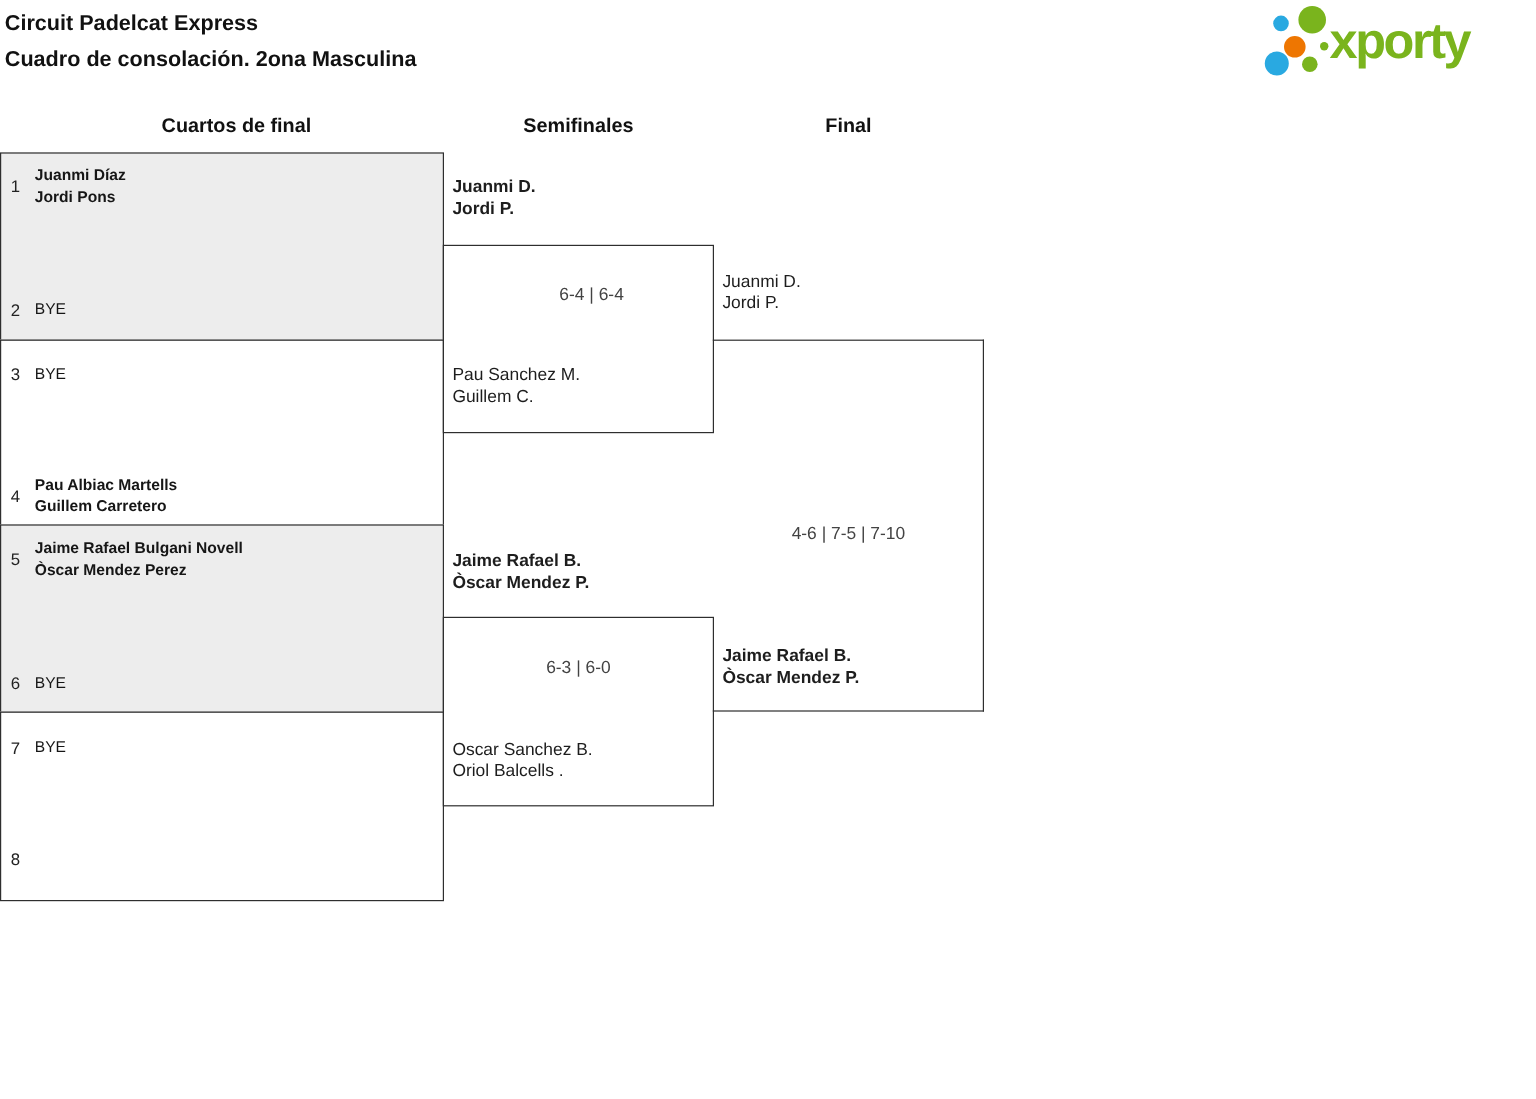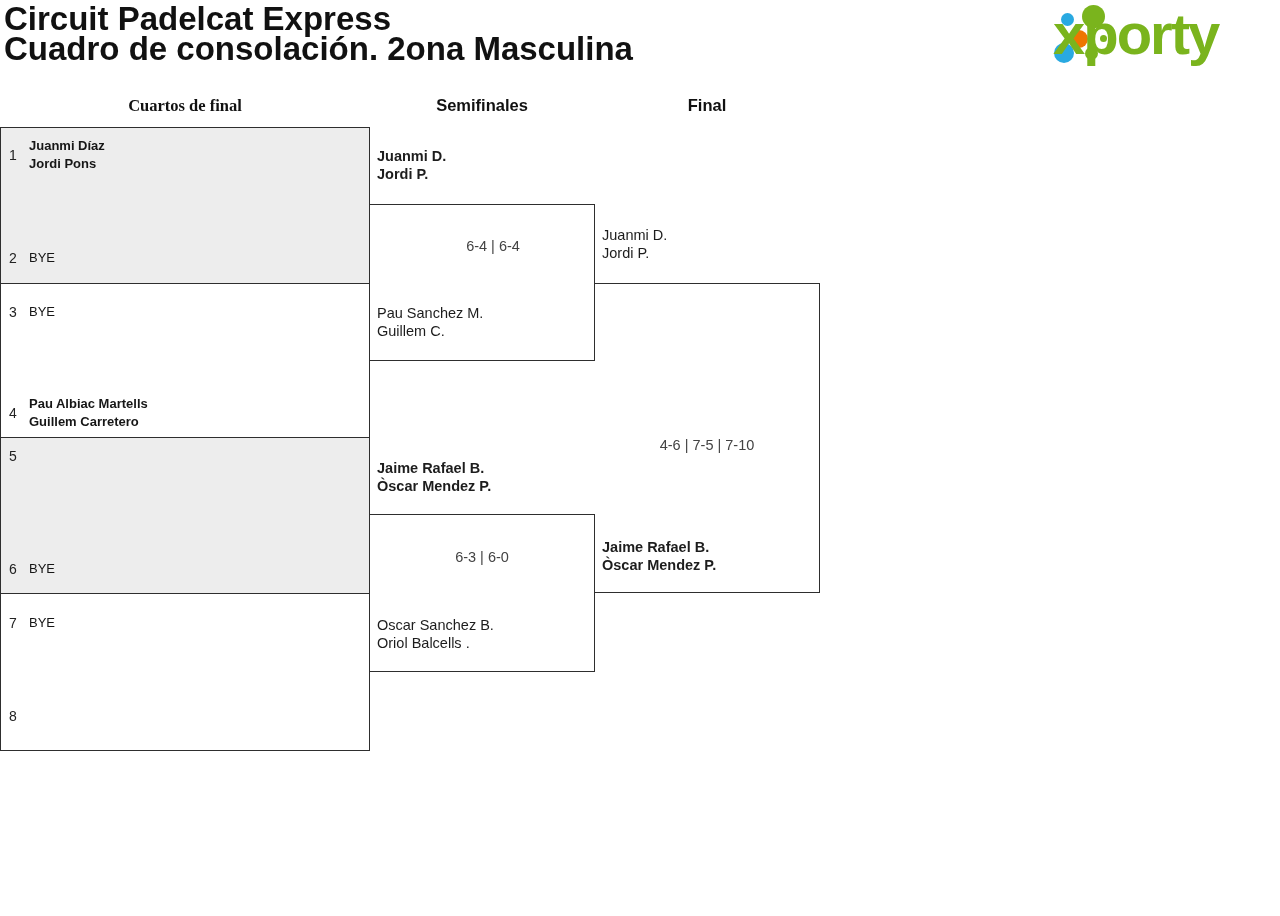--- a/index.html
+++ b/index.html
@@ -7,26 +7,26 @@
   body {
     position:relative;
     font-family:"Liberation Sans", sans-serif;
     background:#ffffff;
     color:#161616;
     overflow:hidden;
   }
   .abs { position:absolute; }
 
   
-  .title { left:4px; top:4px; font-size:33px; font-weight:700; line-height:30px; color:#111; }
+  .title { left:4px; top:4px; font-size:18px; font-weight:700; line-height:30px; color:#111; }
 
   .logo-dot { position:absolute; border-radius:50%; }
   .logo-text {
-    left:1053px; top:6px;
-    font-size:58px; font-weight:700; letter-spacing:-2px;
+    left:1108px; top:6px;
+    font-size:42px; font-weight:700; letter-spacing:-2px;
     color:var(--logo-green); line-height:56px;
   }
 
   
   .round-header { top:96px; height:22px; font-size:16.5px; font-weight:700; text-align:center; color:#111; }
 
   
   .qf-block { left:0; width:370px; border:1px solid var(--line); background:#fff; position:absolute; }
   .qf-block.gray { background:var(--block-gray); }
 
@@ -54,21 +54,21 @@
 <div>
   <span class="logo-dot" style="left:1061px;top:13px;width:13px;height:13px;background:var(--logo-blue);"></span>
   <span class="logo-dot" style="left:1082px;top:5px;width:23px;height:23px;background:var(--logo-green);"></span>
   <span class="logo-dot" style="left:1070px;top:30px;width:18px;height:18px;background:var(--logo-orange);"></span>
   <span class="logo-dot" style="left:1100px;top:35px;width:7px;height:7px;background:var(--logo-green);"></span>
   <span class="logo-dot" style="left:1054px;top:43px;width:20px;height:20px;background:var(--logo-blue);"></span>
   <span class="logo-dot" style="left:1085px;top:47px;width:13px;height:13px;background:var(--logo-green);"></span>
   <span class="abs logo-text">xporty</span>
 </div>
 
-<div class="abs round-header" style="left:0;width:370px;font-family:Liberation Serif, serif;">Cuartos de final</div>
+<div class="abs round-header" style="left:12px;width:370px;">Cuartos de final</div>
 <div class="abs round-header" style="left:369px;width:226px;">Semifinales</div>
 <div class="abs round-header" style="left:594px;width:226px;">Final</div>
 
 <div class="qf-block gray" style="top:127px;height:157px;">
   <div class="team-row" style="top:9px;">
     <span class="seed">1</span>
     <span class="team-names b">
       <div>Juanmi Díaz</div>
       <div>Jordi Pons</div>
     </span>
@@ -93,20 +93,24 @@
     <span class="team-names b">
       <div>Pau Albiac Martells</div>
       <div>Guillem Carretero</div>
     </span>
   </div>
 </div>
 
 <div class="qf-block gray" style="top:437px;height:157px;">
   <div class="team-row" style="top:10px;">
     <span class="seed">5</span>
+    <span class="team-names b">
+      <div>Jaime Rafael Bulgani Novell</div>
+      <div>Òscar Mendez Perez</div>
+    </span>
   </div>
   <div class="team-row" style="top:122px;">
     <span class="seed">6</span>
     <span class="team-names">
       <div>BYE</div>
     </span>
   </div>
 </div>
 
 <div class="qf-block" style="top:593px;height:158px;">

